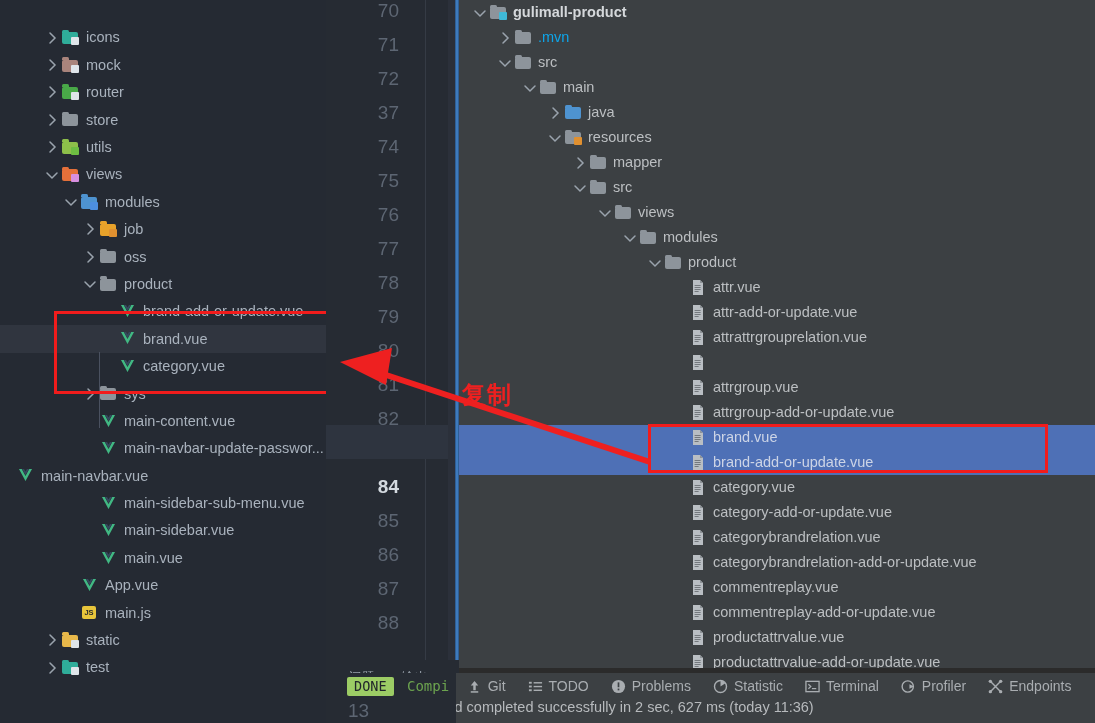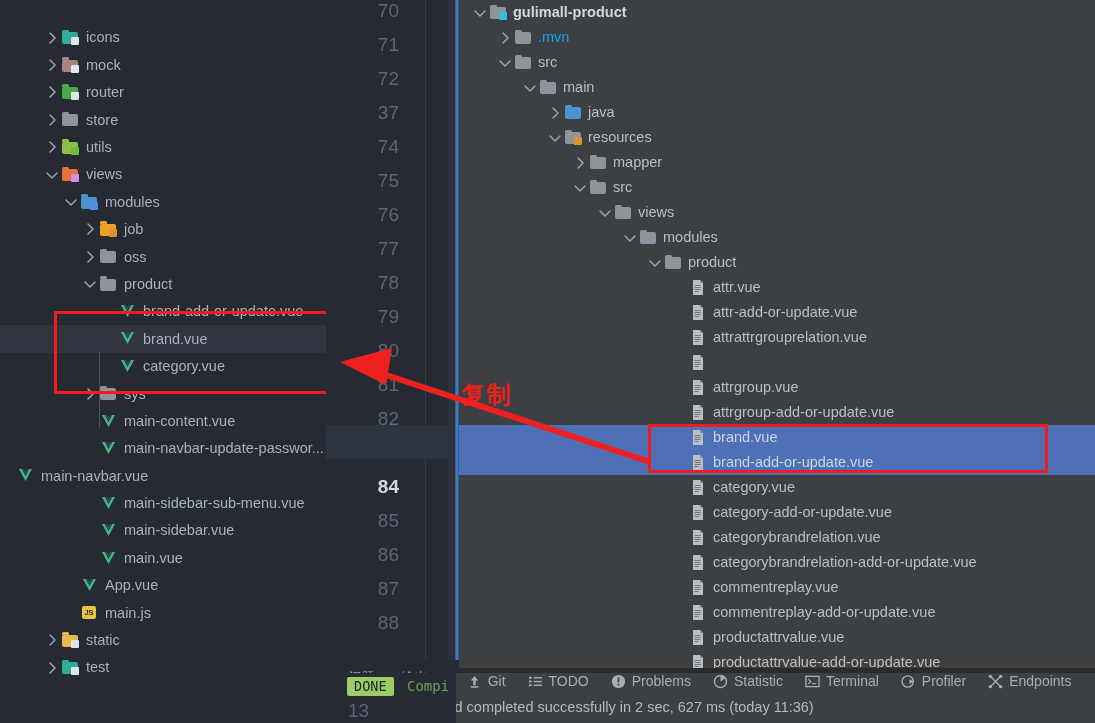--- a/index.html
+++ b/index.html
@@ -144,21 +144,21 @@
   #tool-tabs {
     position:absolute; left:326px; top:660px; width:133px; height:34px;
     background:#262b33;
   }
   #tool-tabs .t {
     position:absolute; top:9px; font-size:13.5px; color:#9aa3ad;
     font-family:"DejaVu Sans", sans-serif;
   }
   #bottom-bar {
     position:absolute; left:326px; top:673px; width:769px; height:26px;
-    background:#3c4043; display:flex; align-items:flex-start;
+    background:#3c4043; display:flex; align-items:center;
   }
   .done-chip {
     margin-left:21px; background:#9ccc65; color:#21252b;
     font-size:13.5px; padding:1px 7px 2px; border-radius:2px;
     font-family:"DejaVu Sans Mono", monospace;
   }
   .compile-txt {
     margin-left:9px; color:#6ca34f; font-size:14px;
     font-family:"DejaVu Sans Mono", monospace;
   }

